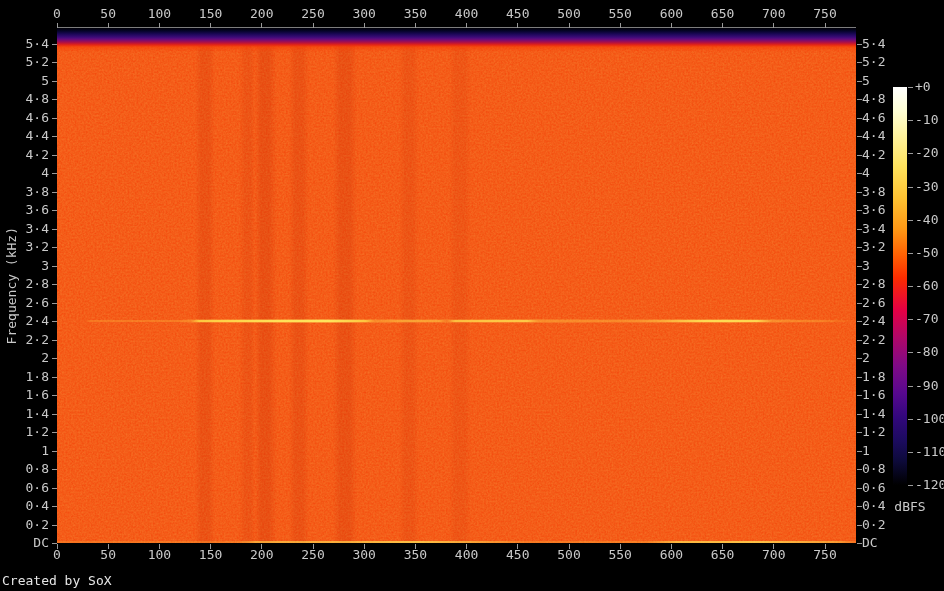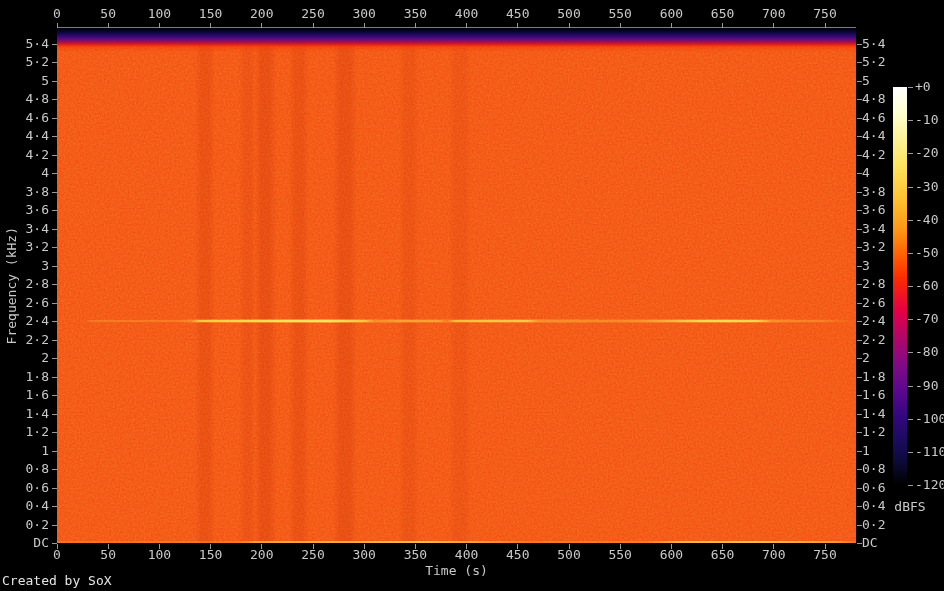--- a/index.html
+++ b/index.html
@@ -131,21 +131,20 @@
     <div class="tone-core"></div>
     <div class="dc-line"></div>
   </div>
 
   <div class="topline"></div>
 
   <div class="ylabel-wrap">
     <span>Frequency (kHz)</span>
   </div>
 
-  <div class="lbl xlabel">Time (s)</div>
 
   <div class="colorbar"></div>
   <div class="lbl dbfs">dBFS</div>
 
   <div class="lbl created">Created by SoX</div>
 
   <div id="ticks"></div>
 <div class="tickmark" style="left: 56.5px; top: 23px; width: 1px; height: 5px;"></div>
     <div class="tickmark" style="left: 56.5px; top: 544px; width: 1px; height: 5px;"></div>
     <div class="lbl" style="left: 37px; top: 7px; width: 40px; text-align: center;">0</div>

